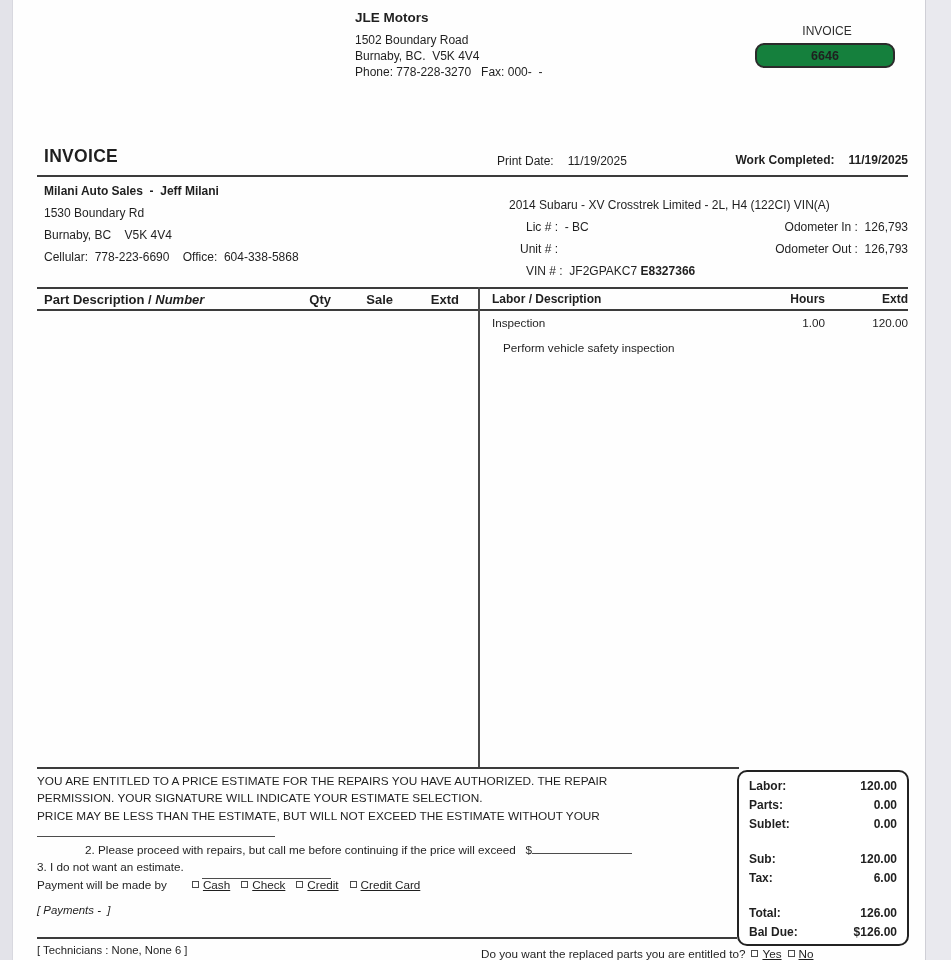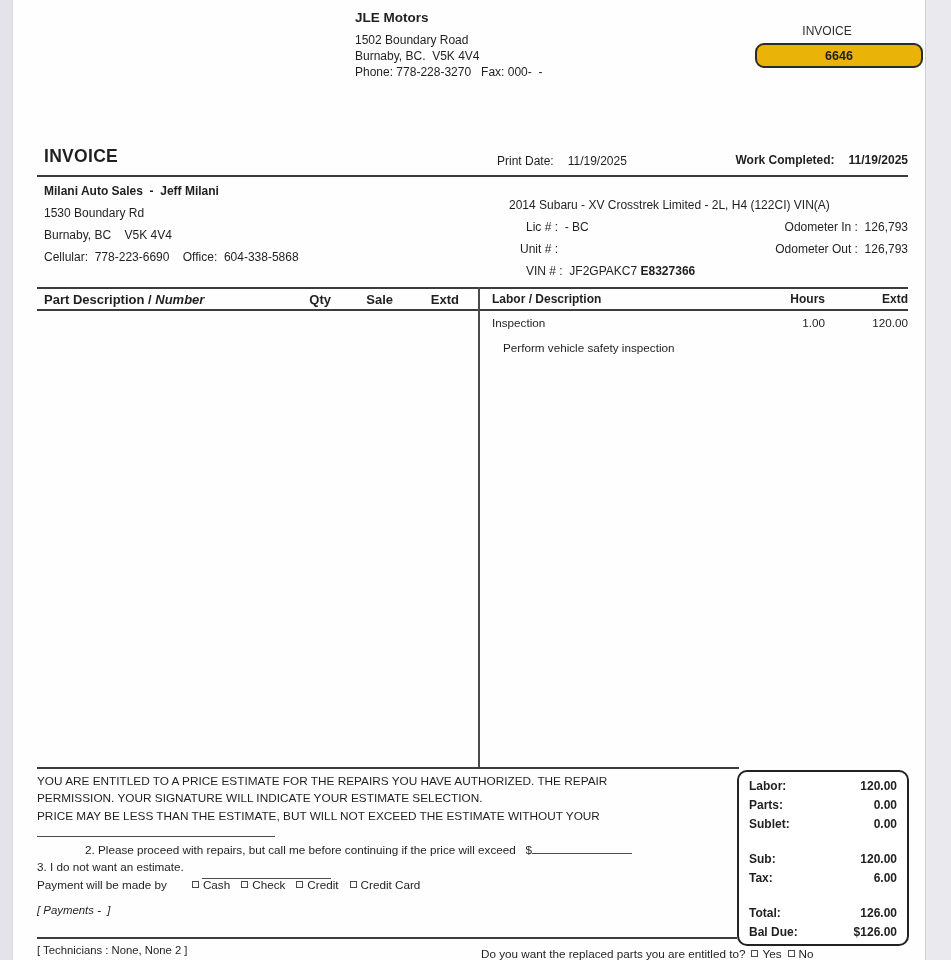--- a/index.html
+++ b/index.html
@@ -23,24 +23,24 @@
   .hline { position:absolute; height:2px; background:#3c3c3c; }
   .vline { position:absolute; width:2px; background:#4a4a4a; }
 
   
   .shop { left:342px; top:10px; font-size:12px; line-height:16px; }
   .shop-name { font-size:13.5px; font-weight:bold; margin-bottom:6px; }
 
   
   .invbox-label { left:742px; top:24px; width:144px; text-align:center; font-size:12px; color:#2e2e2e; }
   .invbox {
-    left:742px; top:43px; width:168px; height:25px;
+    left:742px; top:43px; width:140px; height:25px;
     border:2px solid #2b2b2b; border-radius:9px;
     display:flex; align-items:center; justify-content:center;
-    font-size:12.5px; font-weight:bold; background:#eab308;
+    font-size:12.5px; font-weight:bold; background:#15803d;
   }
 
   
   .doc-title { left:31px; top:146px; font-size:17.5px; font-weight:bold; letter-spacing:.3px; }
   .print-date { left:484px; top:154px; font-size:12px; }
   .work-completed { top:153px; right:17px; font-size:12px; font-weight:bold; }
   .gap14 { display:inline-block; width:14px; }
 
   
   .customer { left:31px; top:180px; font-size:12px; line-height:22px; }
@@ -68,21 +68,21 @@
   .opt { left:24px; font-size:11.7px; }
   .opt1 { top:826px; }
   .opt2 { top:843px;margin-left:48px; }
   .opt3 { top:860px; }
   .uline { display:inline-block; border-bottom:1.5px solid #4c4c4c; height:10px; vertical-align:baseline; }
   .u1 { width:238px; }
   .u2 { width:100px; }
   .u3 { position:absolute; left:189px; top:869px; width:129px; }
   .payment-line { left:24px; top:878px; font-size:11.7px; display:flex; align-items:center; }
   .payment-opts { display:flex; gap:11px; margin-left:25px; }
-  .cb-item { display:flex; align-items:center; gap:4px; }
+  .cb-item { display:flex; align-items:center; gap:4px;text-decoration:underline; }
   .cb { display:inline-block; width:7px; height:7px; border:1px solid #4c4c4c; background:#fff; }
   .payments-note { left:24px; top:904px; font-size:11.4px; font-style:italic; }
 
   
   .totals {
     left:724px; top:770px; width:172px; height:176px;
     border:2px solid #222; border-radius:10px; background:#fff;
     padding:5px 10px 4px 10px;
     font-size:12px; font-weight:bold; line-height:19px;
   }
@@ -235,21 +235,21 @@
         <span>Total:</span>
         <span>126.00</span>
       </div>
     <div class="t-row">
         <span>Bal Due:</span>
         <span>$126.00</span>
       </div>
   </div>
 
   <div class="hline footer-line"></div>
-  <div class="abs technicians pre">[ Technicians : None, None 2 ]</div>
+  <div class="abs technicians pre">[ Technicians : None, None 6 ]</div>
   <div class="abs replaced-q">
     <span>Do you want the replaced parts you are entitled to?</span>
     <span class="cb-item">
         <span class="cb"></span>
         <span>Yes</span>
       </span>
     <span class="cb-item">
         <span class="cb"></span>
         <span>No</span>
       </span>

